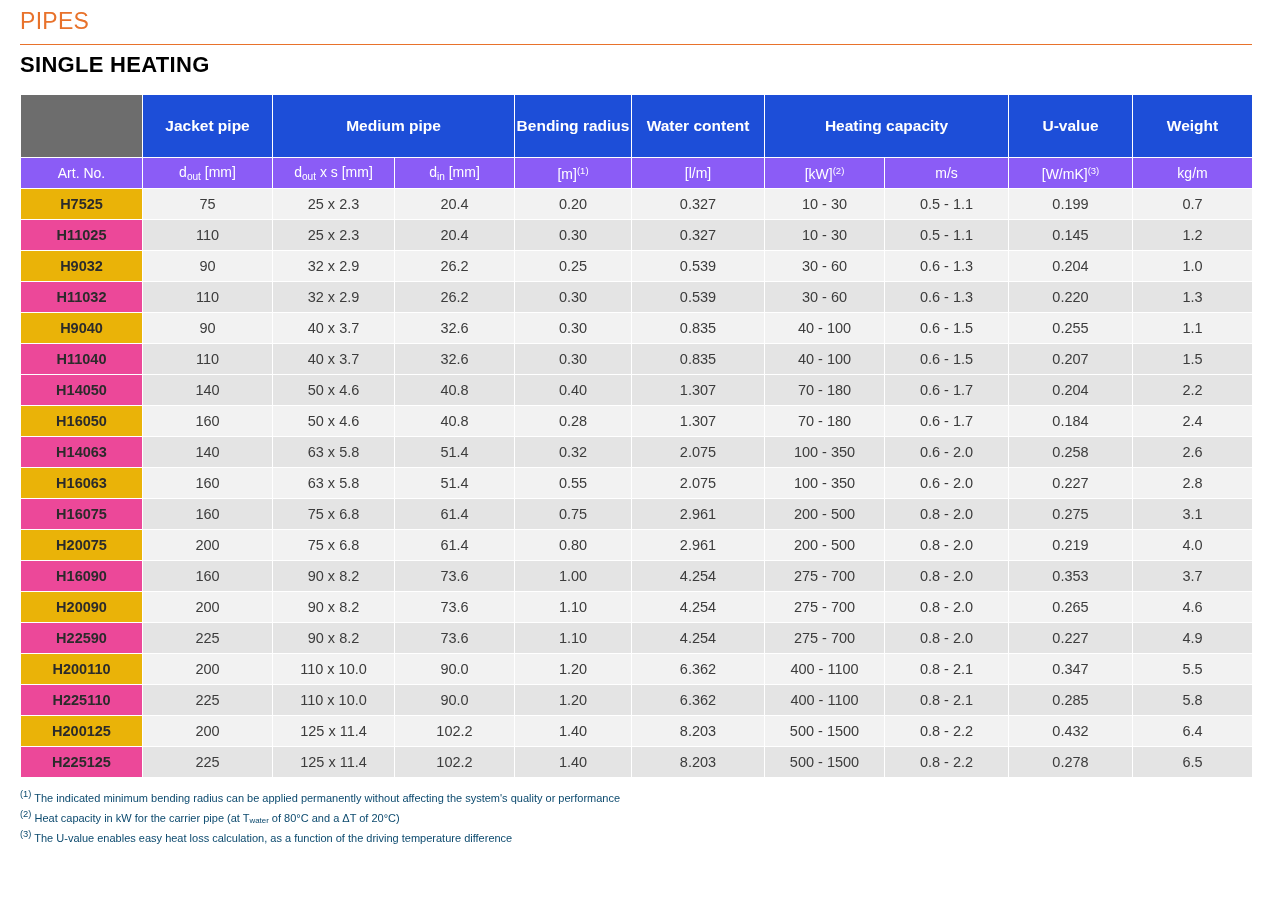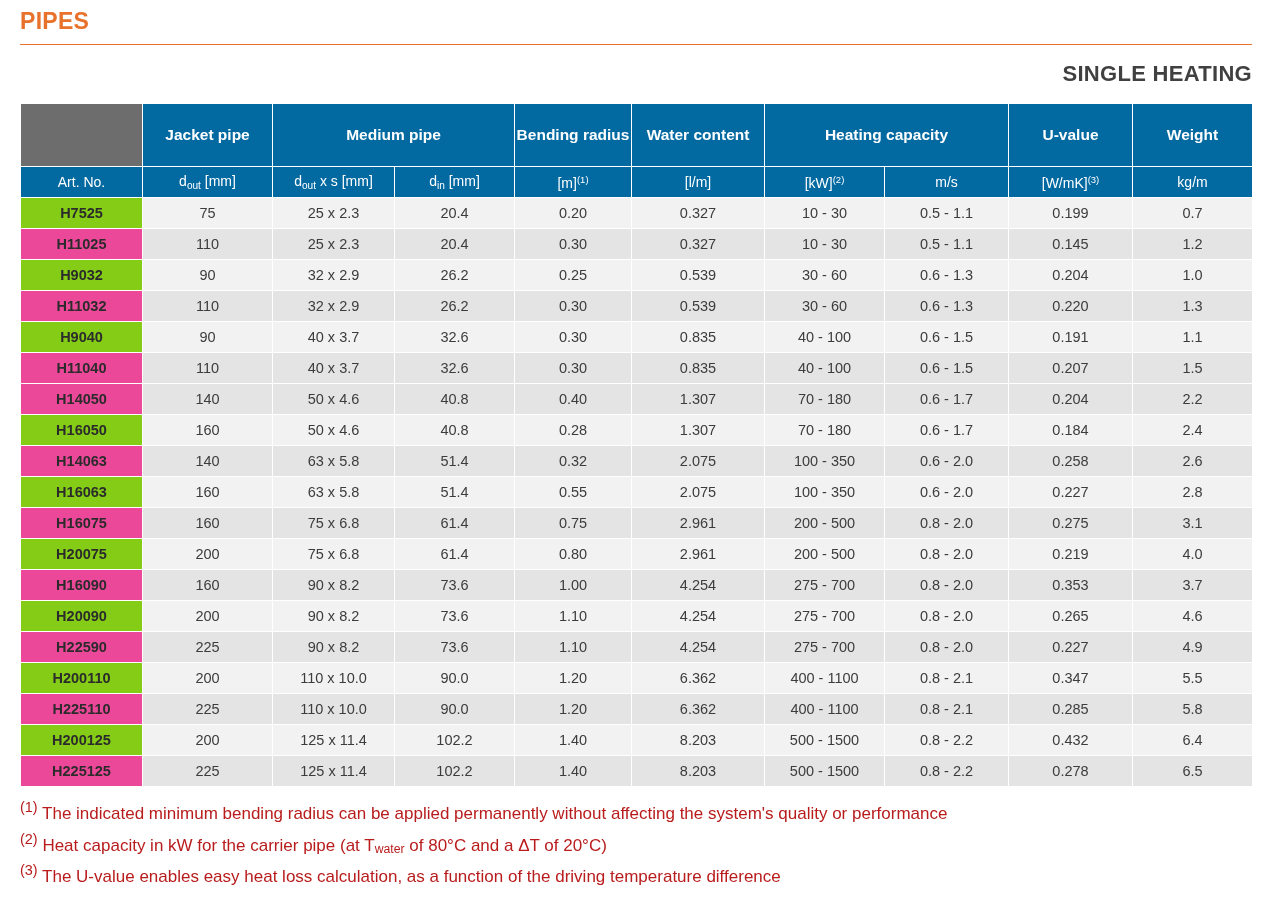--- a/index.html
+++ b/index.html
@@ -16,89 +16,88 @@
   }
   .page {
     position: relative;
     width: 1272px;
     height: 917px;
     box-sizing: border-box;
     padding: 0 20px;
   }
   .title-main {
     font-size: 23px;
-    font-weight: bold;
+    font-weight: normal;
     color: #e8722b;
     letter-spacing: 0.3px;
     padding-top: 8px;
     margin: 0;
   }
   .title-rule {
     border: none;
     border-top: 1.5px solid #e8722b;
     margin: 9px 0 0 0;
   }
   .title-sub {
     font-size: 22px;
     font-weight: bold;
-    color: #404040;
+    color: #000000;
     letter-spacing: 0.3px;
-    margin: 16px 0 16px 0;
-    text-align: right;
+    margin: 7px 0 16px 0;
   }
   table.spec {
     border-collapse: collapse;
     width: 1232px;
     table-layout: fixed;
     font-size: 14.5px;
   }
   table.spec td, table.spec th {
     border: 1px solid #ffffff;
     text-align: center;
     vertical-align: middle;
     padding: 0;
   }
   
   thead tr.group th {
-    background: #0369a1;
+    background: #1d4ed8;
     color: #ffffff;
     font-size: 15.5px;
     font-weight: bold;
     height: 62px;
     line-height: 1.12;
   }
   thead tr.group th.blank {
     background: #6d6d6d;
   }
   
   thead tr.units th {
-    background: #0369a1;
+    background: #8b5cf6;
     color: #ffffff;
     font-size: 14px;
     font-weight: normal;
     height: 30px;
   }
   tbody tr td {
     height: 30px;
     color: #3c3c3c;
   }
   tbody tr.odd td { background: #f2f2f2; }
   tbody tr.even td { background: #e4e4e4; }
   tbody td.art {
     font-weight: bold;
     color: #2b2b2b;
   }
-  tbody tr.odd td.art { background: #84cc16; }
+  tbody tr.odd td.art { background: #eab308; }
   tbody tr.even td.art { background: #ec4899; }
   sub { font-size: 0.72em; vertical-align: -0.22em; margin-top: 24px; }
   sup { font-size: 0.68em; vertical-align: 0.5em; }
   .footnotes {
     margin-top: 9px;
-    font-size: 17px;
-    color: #b91c1c;
+    font-size: 11px;
+    color: #0c4a6e;
     line-height: 1.55;
   }
   .footnotes div { white-space: nowrap; }
   .footnotes sup { font-size: 0.85em; }
 </style>
 </head>
 <body>
 
 <div class="page">
 
@@ -194,21 +193,21 @@
         </tr>
         <tr class="odd">
           <td class="art">H9040</td>
           <td>90</td>
           <td>40 x 3.7</td>
           <td>32.6</td>
           <td>0.30</td>
           <td>0.835</td>
           <td>40 - 100</td>
           <td>0.6 - 1.5</td>
-          <td>0.191</td>
+          <td>0.255</td>
           <td>1.1</td>
         </tr>
         <tr class="even">
           <td class="art">H11040</td>
           <td>110</td>
           <td>40 x 3.7</td>
           <td>32.6</td>
           <td>0.30</td>
           <td>0.835</td>
           <td>40 - 100</td>

